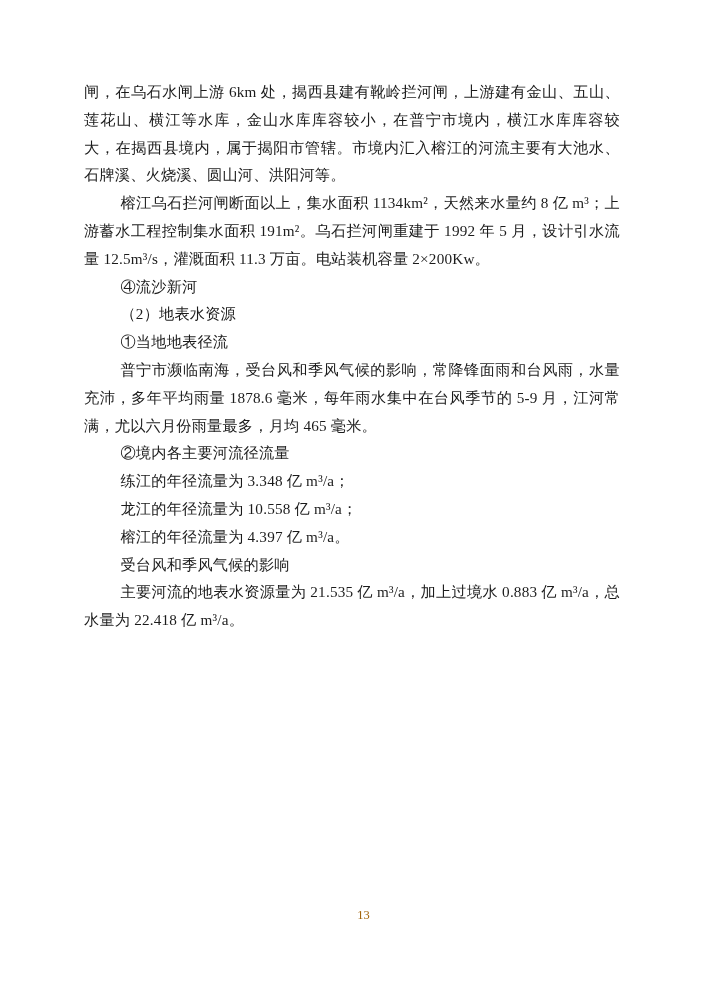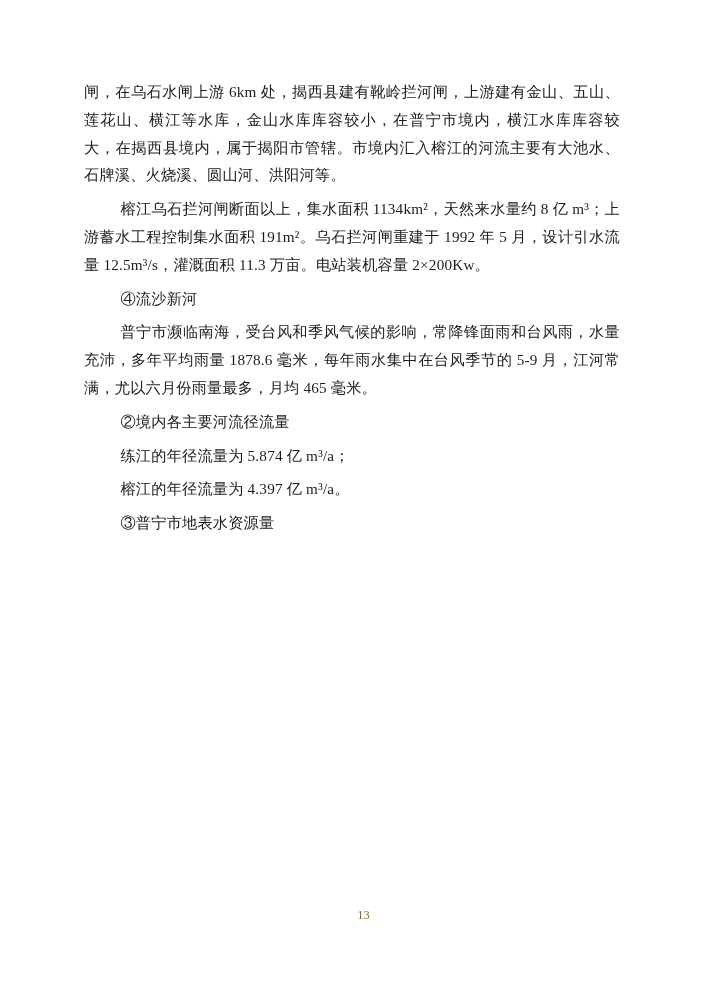--- a/index.html
+++ b/index.html
@@ -25,40 +25,43 @@
   }
   .para {
     margin: 0;
     font-size: 15.2px;
     line-height: 27.8px;
     text-align: justify;
     letter-spacing: 0.2px;
   }
   .indent {
     text-indent: 2.4em;
-    margin-top: 6px;
   }
   .footer {
     position: absolute;
     left: 0;
     top: 908px;
     width: 100%;
     text-align: center;
     font-size: 12.5px;
     color: #a16207;
   }
 </style>
 </head>
 <body>
 
 <div class="page">
   <div class="content">
     <p class="para">闸，在乌石水闸上游 6km 处，揭西县建有靴岭拦河闸，上游建有金山、五山、莲花山、横江等水库，金山水库库容较小，在普宁市境内，横江水库库容较大，在揭西县境内，属于揭阳市管辖。市境内汇入榕江的河流主要有大池水、石牌溪、火烧溪、圆山河、洪阳河等。</p>
     <p class="para indent">榕江乌石拦河闸断面以上，集水面积 1134km²，天然来水量约 8 亿 m³；上游蓄水工程控制集水面积 191m²。乌石拦河闸重建于 1992 年 5 月，设计引水流量 12.5m³/s，灌溉面积 11.3 万亩。电站装机容量 2×200Kw。</p>
     <p class="para indent">④流沙新河</p>
+    <p class="para indent">（2）地表水资源</p>
+    <p class="para indent">①当地地表径流</p>
     <p class="para indent">普宁市濒临南海，受台风和季风气候的影响，常降锋面雨和台风雨，水量充沛，多年平均雨量 1878.6 毫米，每年雨水集中在台风季节的 5-9 月，江河常满，尤以六月份雨量最多，月均 465 毫米。</p>
     <p class="para indent">②境内各主要河流径流量</p>
-    <p class="para indent">练江的年径流量为 5.874 亿 m³/a；</p>
+    <p class="para indent">练江的年径流量为 3.348 亿 m³/a；</p>
+    <p class="para indent">龙江的年径流量为 10.558 亿 m³/a；</p>
     <p class="para indent">榕江的年径流量为 4.397 亿 m³/a。</p>
-    <p class="para indent">③普宁市地表水资源量</p>
+    <p class="para indent">受台风和季风气候的影响</p>
+    <p class="para indent">主要河流的地表水资源量为 21.535 亿 m³/a，加上过境水 0.883 亿 m³/a，总水量为 22.418 亿 m³/a。</p>
   </div>
   <div class="footer">13</div>
 </div>
 
 </body></html>

